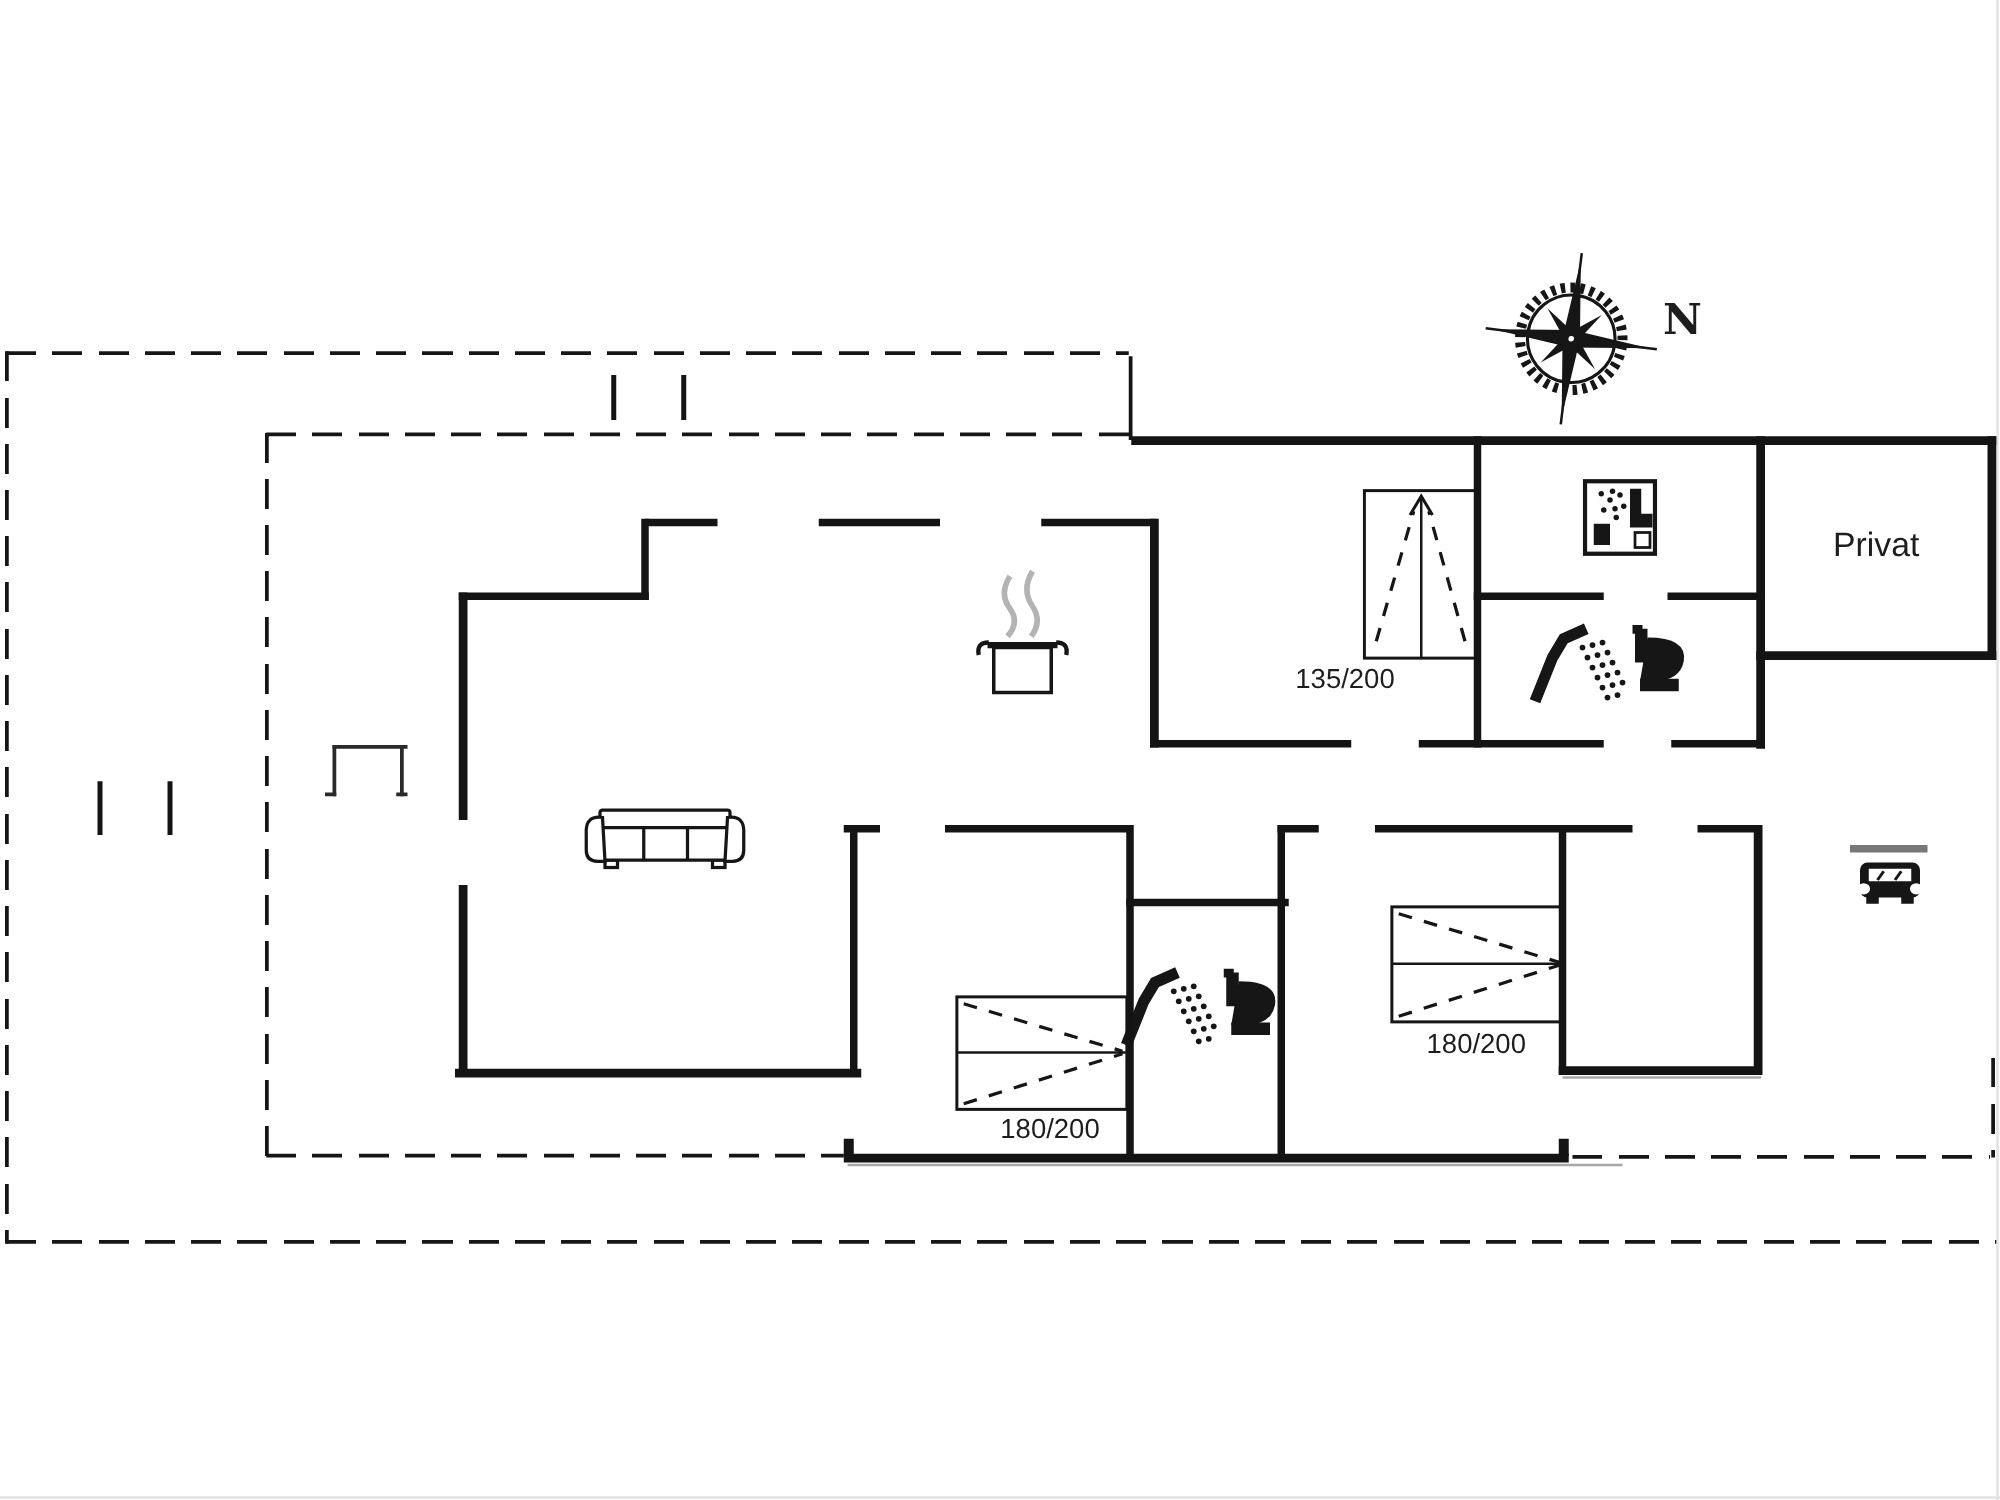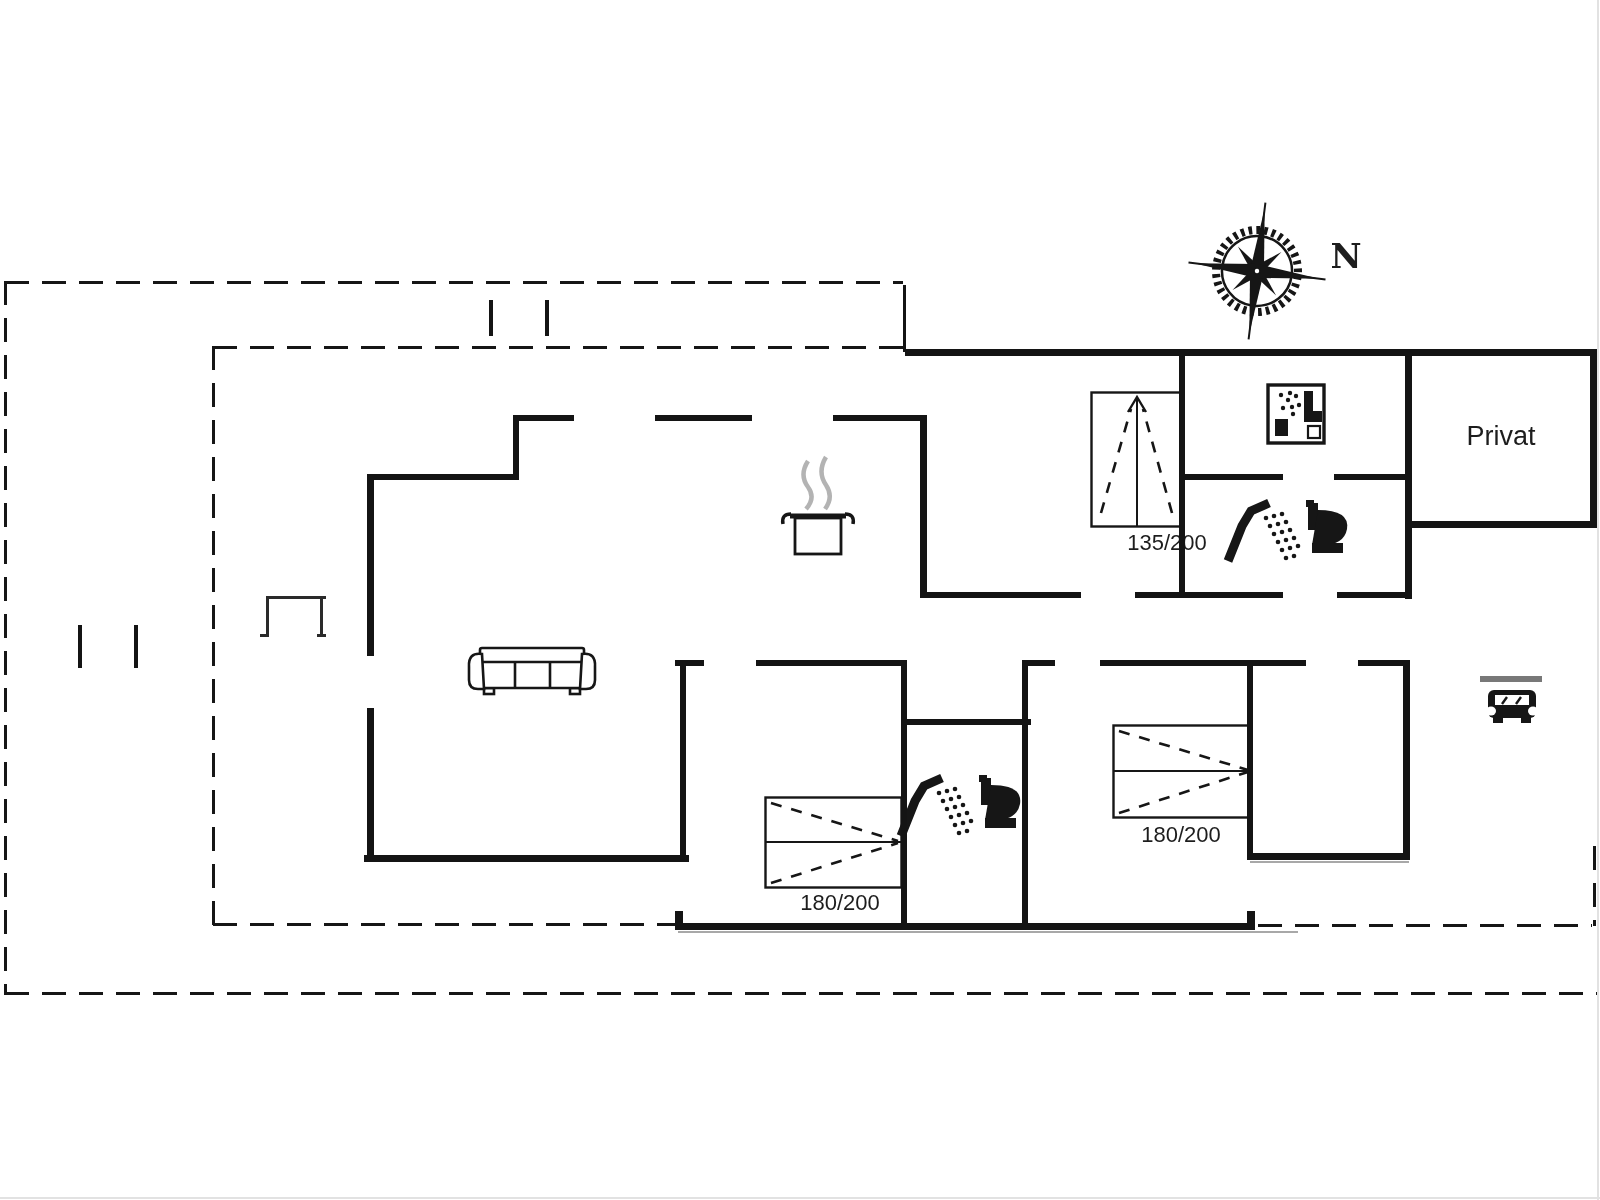--- a/index.html
+++ b/index.html
@@ -11,21 +11,21 @@
   .dash-h{position:absolute;height:3px;
      background:repeating-linear-gradient(90deg,#161616 0 24px,transparent 24px 37px);}
   .dash-v{position:absolute;width:3px;
      background:repeating-linear-gradient(180deg,#161616 0 24px,transparent 24px 37px);}
   .icon{position:absolute;}
   .lbl{position:absolute;color:#1d1d1d;text-align:center;white-space:nowrap;}
   .bed-lbl{font-size:22px;letter-spacing:0px;}
   #privat-label{left:1426px;top:421px;width:150px;font-size:27px;}
   #north-label{left:1316px;top:236px;width:60px;font-size:34px;font-weight:bold;
      font-family:"DejaVu Serif",serif;}
-  #bed1-label{left:1119px;top:530px;width:96px;}
+  #bed1-label{left:1028px;top:530px;width:96px;}
   #bed2-label{left:790px;top:890px;width:100px;}
   #bed3-label{left:1126px;top:822px;width:110px;}
   #carport-bar{position:absolute;left:1480px;top:676px;width:62px;height:6px;background:#787878;}
   .frame{position:absolute;background:#e2e2e2;}
 </style>
 </head>
 <body>
 
 <div id="stage">
 

